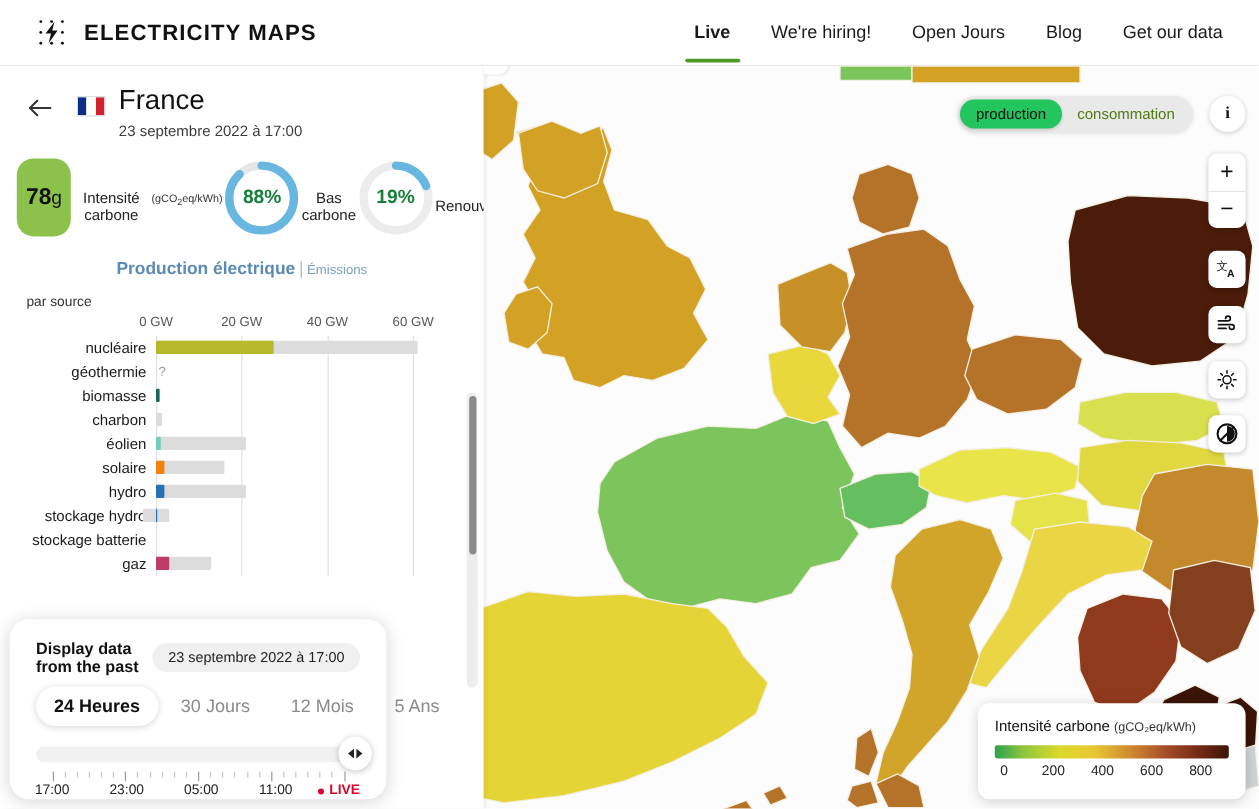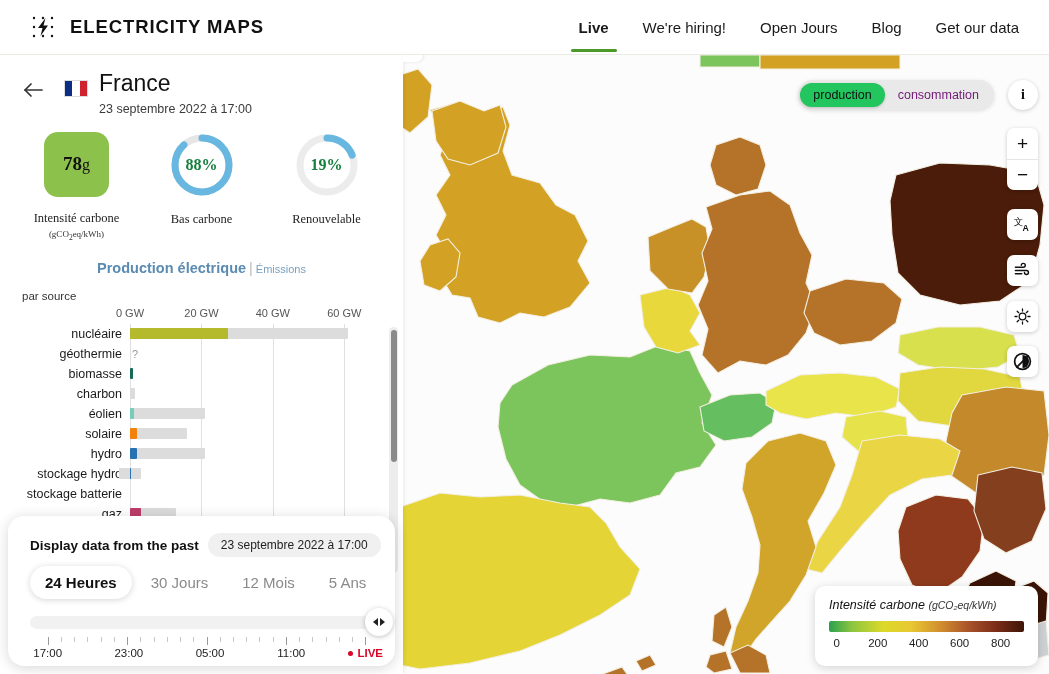--- a/index.html
+++ b/index.html
@@ -68,21 +68,21 @@
     width: 24px; height: 17px; margin-left: 18px; margin-top: 9px;
     display: flex; border: 1px solid #ddd; overflow: hidden; flex: 0 0 auto;
   }
   .flag i { flex: 1 1 auto; height: 100%; display: block; }
   .ctitle-wrap { margin-left: 11px; }
   .ctitle { font-size: 23px; color: #111; line-height: 1.12; font-weight: normal; }
   .cdate { font-size: 12.5px; color: #3b3b3b; margin-top: 5px; }
 
   
   .gauges { display: flex; margin-top: 16px; padding: 0 14px; }
-  .gauge-col { flex: 1 1 0; display: flex; flex-direction: column; align-items: center; font-family: Liberation Serif, serif; }
+  .gauge-col { flex: 1 1 0; display: flex; flex-direction: row; align-items: center; }
   .ci-square {
     width: 65px; height: 65px; border-radius: 14px; background: #8cc14c;
     display: flex; align-items: center; justify-content: center;
   }
   .ci-val { font-size: 19px; font-weight: bold; color: #111; }
   .ci-val .unit { font-weight: normal; font-size: 16px; }
   .ring { position: relative; width: 66px; height: 66px; }
   .ring svg { display: block; }
   .ring-val {
     position: absolute; inset: 0; display: flex; align-items: center;
@@ -126,23 +126,23 @@
     position: absolute; right: 5px; top: 272px; width: 9px; height: 246px;
     background: #ededed; border-radius: 5px; z-index: 42;
   }
   .pscroll-thumb {
     position: absolute; top: 3px; left: 1.5px; width: 6px; height: 132px;
     background: #8a8a8a; border-radius: 4px;
   }
 
   
   .timecard {
-    position: absolute; left: 8px; bottom: 8px; width: 387px; height: 150px;
+    position: absolute; left: 8px; bottom: 8px; width: 314px; height: 150px;
     background: #fff; border-radius: 16px; z-index: 50;
-    box-shadow: 0 2px 14px rgba(0,0,0,0.16); padding: 17px 12px 0 22px;
+    box-shadow: 0 2px 14px rgba(0,0,0,0.16); padding: 17px 22px 0 22px;
   }
   .tc-top { display: flex; align-items: center; }
   .tc-title { font-size: 13.5px; font-weight: bold; color: #111; }
   .tc-chip {
     margin-left: 9px; background: #f0f0f0; border-radius: 13px;
     padding: 5px 13px; font-size: 12px; color: #222; white-space: nowrap;
   }
   .tc-tabs { display: flex; align-items: center; margin-top: 9px; gap: 4px; }
   .tc-tab {
     font-size: 15px; color: #8a8a8a; padding: 8px 15px;
@@ -182,21 +182,21 @@
   }
 
   
   .mode-pills {
     position: absolute; top: 25px; right: 55px; height: 30px;
     background: #e9e9e9; border-radius: 16px; display: flex;
     align-items: center; padding: 2px; z-index: 30;
     box-shadow: 0 1px 4px rgba(0,0,0,0.13);
   }
   .pill {
-    font-size: 12.5px; color: #701a75; padding: 5px 13px; border-radius: 14px;
+    font-size: 12.5px; color: #4d7c0f; padding: 5px 13px; border-radius: 14px;
     cursor: pointer; white-space: nowrap;
   }
   .pill.active { background: #22c55e; color: #111; box-shadow: 0 1px 3px rgba(0,0,0,0.18); }
   .info-btn {
     position: absolute; top: 25px; right: 11px; width: 30px; height: 30px;
     border-radius: 50%; background: #fff; display: flex; align-items: center;
     justify-content: center; font-size: 14px; font-weight: bold;
     font-family: "Liberation Serif", serif; color: #111; z-index: 30;
     cursor: pointer; box-shadow: 0 1px 4px rgba(0,0,0,0.2);
   }
@@ -220,21 +220,21 @@
   #btn-wind { top: 200px; }
   #btn-solar { top: 246px; }
   #btn-theme { top: 291px; }
 
   
   .legend {
     position: absolute; right: 11px; bottom: 8px; width: 223px; height: 80px;
     background: #fff; border-radius: 10px; z-index: 30; padding: 12px 14px 0 14px;
     box-shadow: 0 2px 10px rgba(0,0,0,0.17);
   }
-  .lg-title { font-size: 12.5px; color: #111; white-space: nowrap; font-style: italic; }
+  .lg-title { font-size: 12.5px; color: #111; white-space: nowrap; }
   .lg-title .u { font-size: 10.5px; color: #333; }
   .lg-bar {
     margin-top: 9px; height: 11px; border-radius: 2px;
     background: linear-gradient(to right,#2aa14f 0%,#8dc63f 12%,#ddd92a 28%,
       #e8c832 42%,#cf8b2f 58%,#a8512a 72%,#7a2c17 86%,#3d1508 100%);
   }
   .lg-ticks { position: relative; height: 16px; margin-top: 5px; }
   .lg-tick { position: absolute; font-size: 11.5px; color: #222; transform: translateX(-50%); }
 </style>
 </head>

